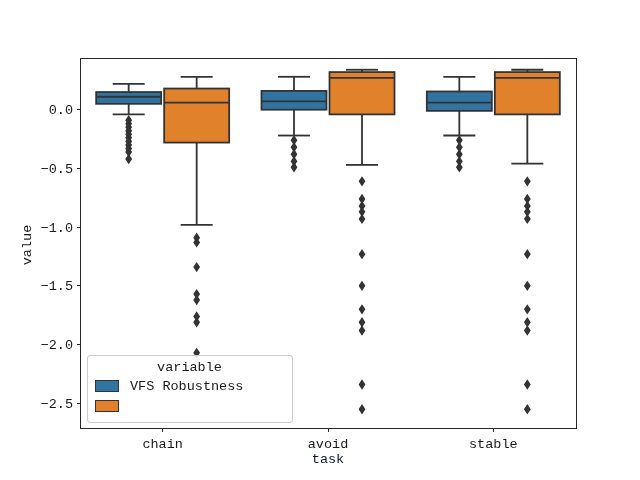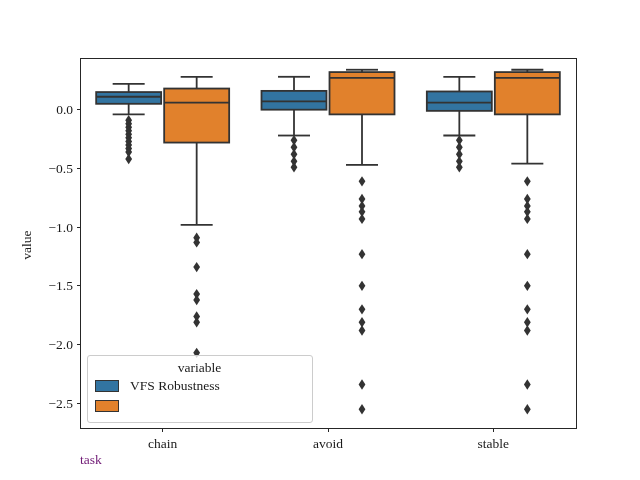--- a/index.html
+++ b/index.html
@@ -1,31 +1,31 @@
 <!DOCTYPE html>
 <html><head>
 <meta charset="utf-8">
 <style>
   html,body{margin:0;padding:0;background:#ffffff;}
   .figure{
     position:relative;width:640px;height:480px;background:#ffffff;
-    font-family:Liberation Serif, serif;overflow:hidden;
+    font-family:Liberation Mono, monospace;overflow:hidden;
   }
   .plot-svg{position:absolute;left:0;top:0;}
   .legend{
-    position:absolute;left:87px;top:355px;width:226px;height:68px;
+    position:absolute;left:87px;top:355px;width:206px;height:68px;
     box-sizing:border-box;background:rgba(255,255,255,0.8);
     border:1px solid #cccccc;border-radius:3px;
     padding:4px 8px 4px 7px;z-index:2;
   }
   .legend-title{text-align:center;font-size:13.5px;color:#1a1a1a;line-height:16px;}
   .legend-row{display:flex;align-items:center;height:20px;}
   .swatch{width:24px;height:12px;border:1.2px solid #333333;margin-right:11px;flex:none;box-sizing:border-box;}
   .legend-label{font-size:13.5px;color:#1a1a1a;white-space:nowrap;}
-  .xlabel{position:absolute;left:80px;width:496px;top:452px;font-size:13.5px;color:#701a75;}
+  .xlabel{position:absolute;left:80px;width:496px;top:452px;text-align:center;font-size:13.5px;color:#0f172a;}
   .ylabel{
     position:absolute;left:27px;top:245px;
     transform:translate(-50%,-50%) rotate(-90deg);
     font-size:13.5px;color:#1a1a1a;white-space:nowrap;
   }
 </style>
 </head>
 <body>
 
 <div class="figure">

